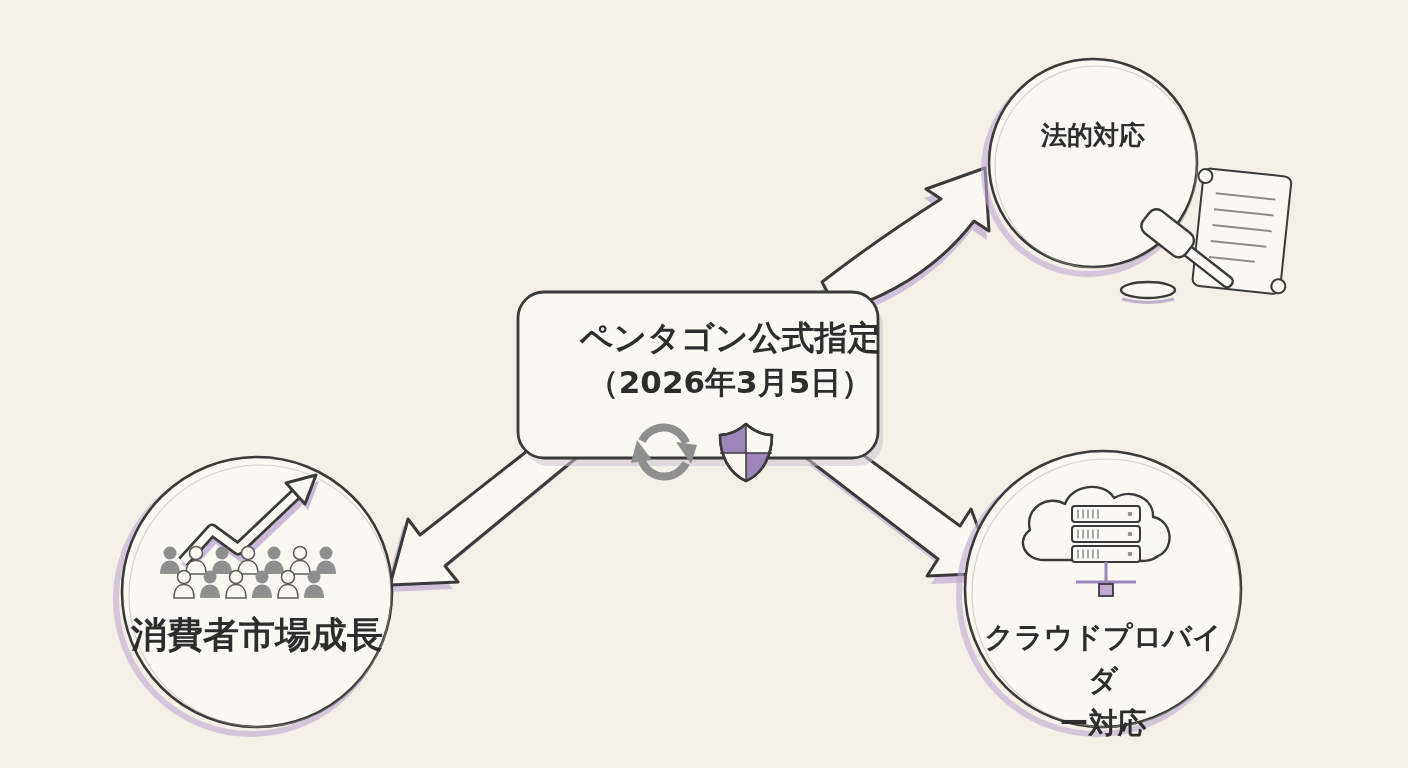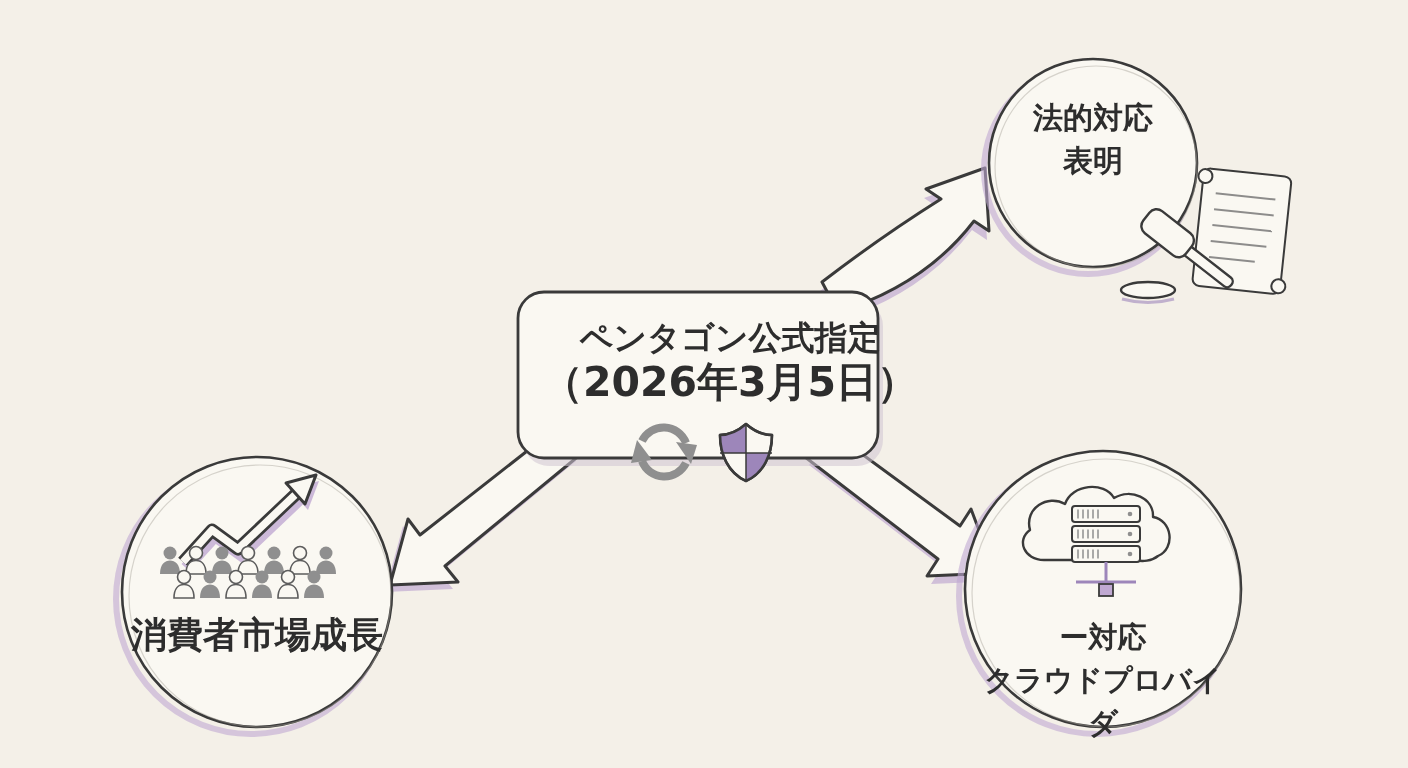--- a/index.html
+++ b/index.html
@@ -28,22 +28,22 @@
   .ink-line{stroke:var(--ink);fill:none;}
   .accent-fill{fill:var(--accent-deep);stroke:none;}
   .accent-line{stroke:var(--accent-deep);fill:none;}
   .person-solid{fill:var(--gray);stroke:none;}
   .person-outline{fill:var(--paper);stroke:#5c5c5c;stroke-width:1.6;}
   
   .label{position:absolute;text-align:center;color:var(--text);
          font-family:"DejaVu Sans",sans-serif;font-weight:600;pointer-events:none;}
   .label .ln{display:block;}
   .center-label{left:518px;top:316px;width:424px;font-size:33px;line-height:44px;}
-  .center-label .ln2{font-size:41px;}
-  .legal-label{left:993px;top:96px;width:200px;font-size:30px;line-height:43px;}
+  .center-label .ln2{font-size:31px;}
+  .legal-label{left:993px;top:114px;width:200px;font-size:26px;line-height:43px;}
   .consumer-label{left:125px;top:615px;width:264px;font-size:36px;line-height:40px;}
   .cloud-label{left:983px;top:616px;width:240px;font-size:29px;line-height:43px;}
 </style>
 </head>
 <body>
 
 <div class="stage">
 
   <svg width="1408" height="768" viewBox="0 0 1408 768">
     <defs>
@@ -175,25 +175,24 @@
     </g>
   </svg>
 
   <div class="label center-label">
     <span class="ln ln1">ペンタゴン公式指定</span>
     <span class="ln ln2">（2026年3月5日）</span>
   </div>
 
   <div class="label legal-label">
     <span class="ln">法的対応</span>
-    <span class="ln">表明</span>
   </div>
 
   <div class="label consumer-label">
     <span class="ln">消費者市場成長</span>
   </div>
 
   <div class="label cloud-label">
+    <span class="ln">クラウドプロバイダ</span>
     <span class="ln">ー対応</span>
-    <span class="ln">クラウドプロバイダ</span>
   </div>
 
 </div>
 
 </body></html>

